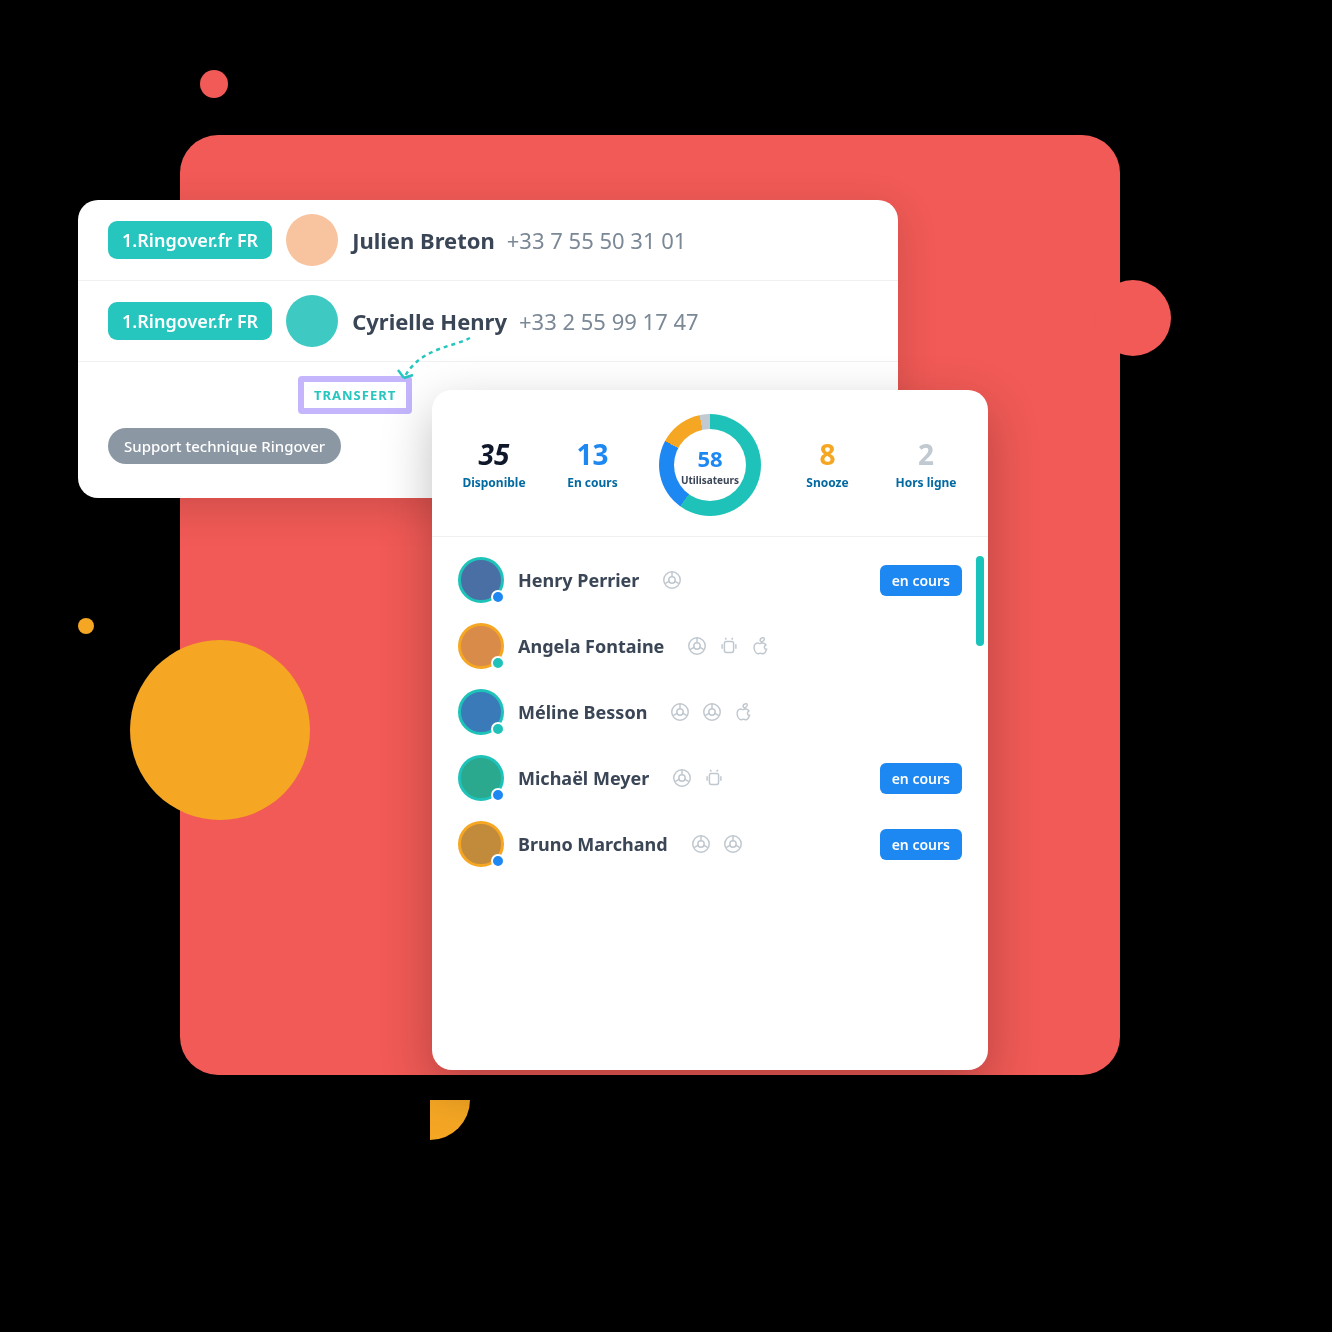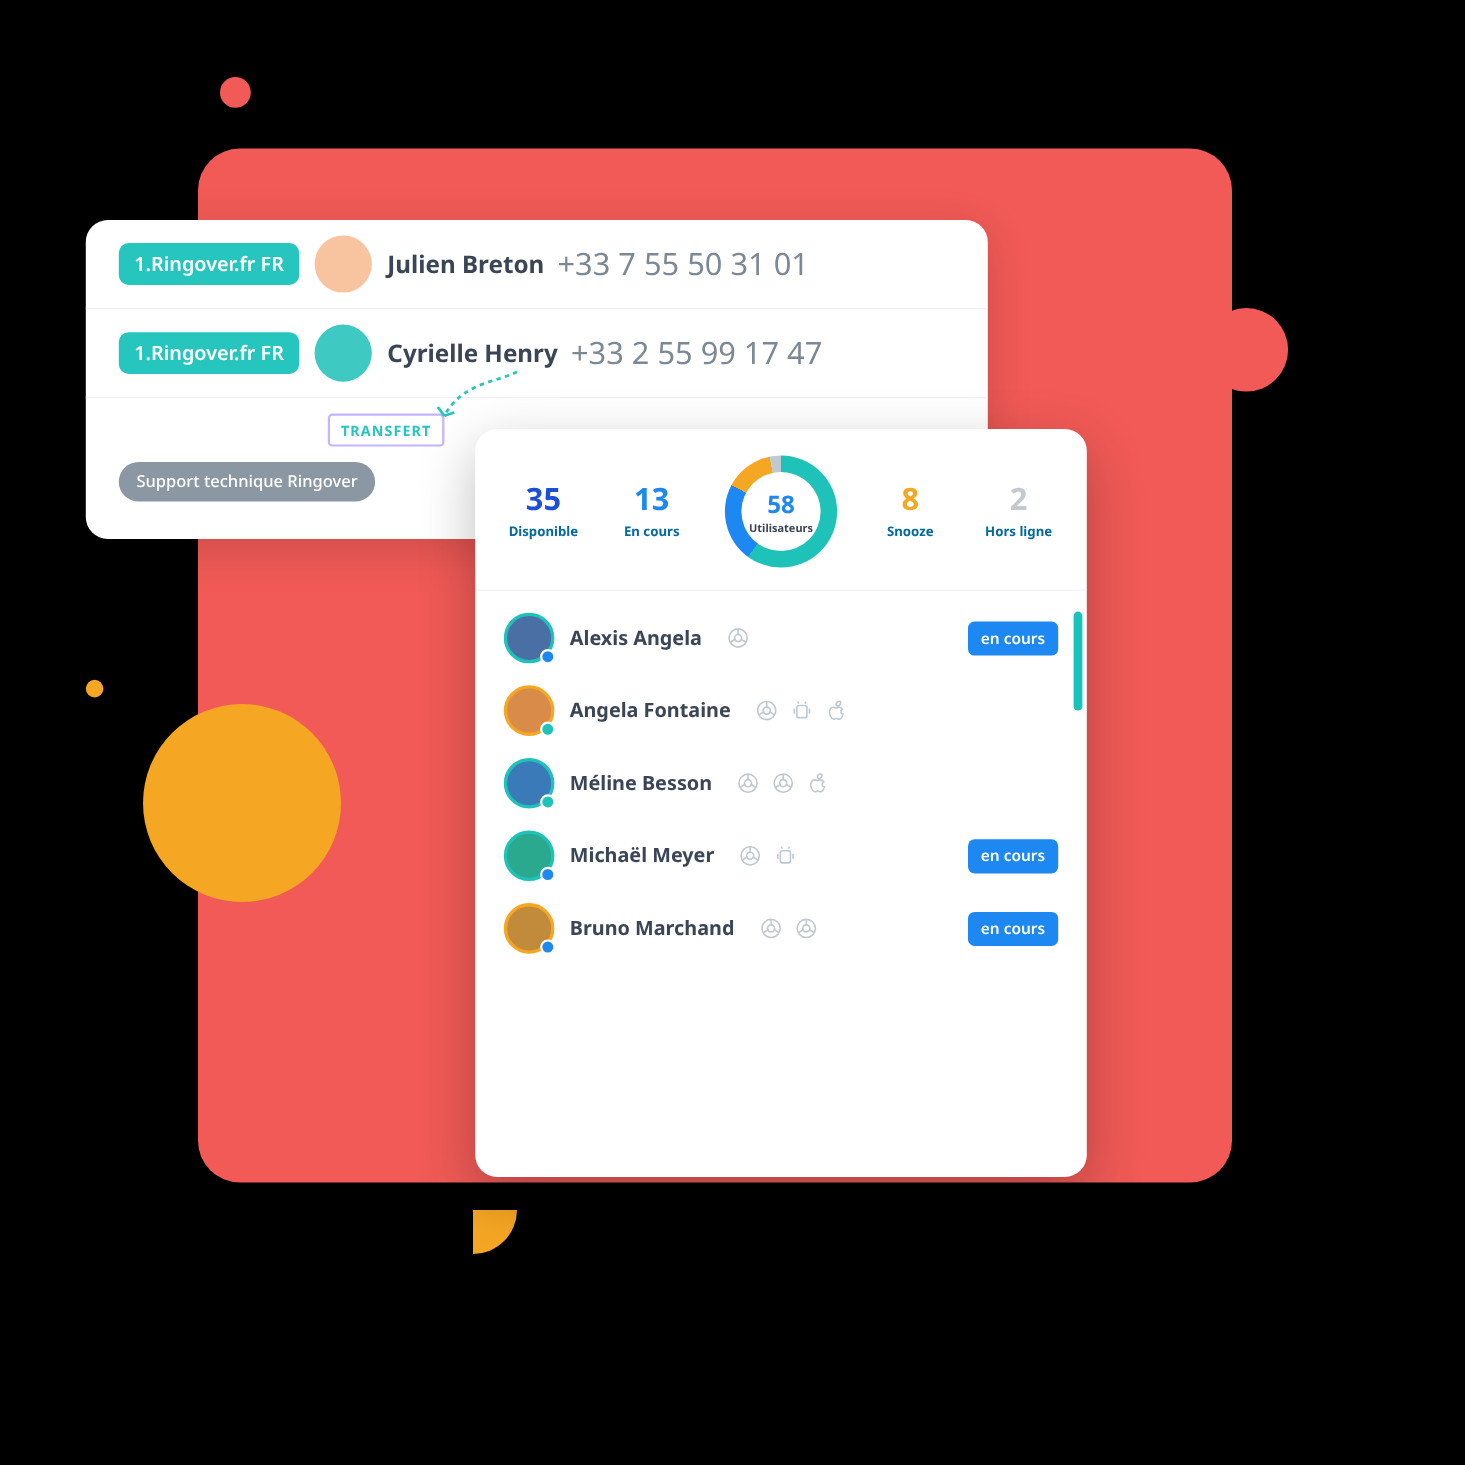--- a/index.html
+++ b/index.html
@@ -14,35 +14,35 @@
 
   
   .card-back{position:absolute;top:200px;left:78px;width:820px;background:#fff;border-radius:20px;padding:0px 0 20px 0;box-shadow:0 10px 40px rgba(0,0,0,.15);}
   .row-call{display:flex;align-items:center;gap:14px;padding:14px 30px;border-bottom:1px solid #eef0f2;}
   .row-call:last-child{border-bottom:none;}
   .src-tag{background:#26c6bf;color:#fff;font-weight:600;padding:7px 14px;border-radius:9px;font-size:18px;}
   .row-call .av{width:52px;height:52px;border-radius:50%;margin-left:auto;}
   .av-peach{background:#f8c4a0;}
   .av-teal{background:#3ec9c3;}
   .call-name{font-weight:700;color:#3a4556;font-size:22px;}
-  .call-num{color:#7b8896;font-size:28px;margin-left:6px;}
+  .call-num{color:#7b8896;font-size:22px;margin-left:6px;}
   .call-text{display:flex;align-items:center;gap:6px;flex:1;justify-content:flex-start;}
   .row-3{padding:14px 30px;}
   .transfert-wrap{position:relative;margin-left:190px;}
-  .transfert-badge{border:2px solid #c4b5fd;color:#26c6bf;font-weight:700;font-size:13px;letter-spacing:1px;padding:4px 10px;border-radius:4px;background:#fff;display:inline-block;}
+  .transfert-badge{border:6px solid #c4b5fd;color:#26c6bf;font-weight:700;font-size:13px;letter-spacing:1px;padding:4px 10px;border-radius:4px;background:#fff;display:inline-block;}
   .grey-tag{background:#8b97a3;color:#fff;font-weight:500;padding:8px 16px;border-radius:20px;font-size:15px;display:inline-block;margin-top:6px;}
   .arrow-svg{position:absolute;top:-46px;left:92px;}
 
   
   .card-front{position:absolute;top:390px;left:432px;width:556px;height:680px;background:#fff;border-radius:20px;box-shadow:0 18px 50px rgba(0,0,0,.25);display:flex;flex-direction:column;overflow:hidden;}
   .stats{display:flex;align-items:center;justify-content:space-between;padding:24px 30px 20px 30px;border-bottom:1px solid #eef0f2;}
   .stat{display:flex;flex-direction:column;align-items:center;min-width:64px;}
   .stat .num{font-weight:700;font-size:28px;line-height:1;}
   .stat .lbl{font-weight:700;font-size:12px;color:#0369a1;margin-top:6px;}
-  .n-dispo{color:#1d4ed8;}
+  .n-dispo{color:#0f172a;font-style:italic;}
   .n-cours{color:#1e88f2;}
   .n-snooze{color:#f5a623;}
   .n-off{color:#c1c9d1;}
   .donut-wrap{position:relative;width:102px;height:102px;display:flex;align-items:center;justify-content:center;}
   .donut{width:102px;height:102px;border-radius:50%;background:conic-gradient(#1fc2b9 0deg 216deg,#1e88f2 216deg 298deg,#f5a623 298deg 348deg,#c1c9d1 348deg 360deg);display:flex;align-items:center;justify-content:center;}
   .donut::before{content:"";width:72px;height:72px;background:#fff;border-radius:50%;}
   .donut-center{position:absolute;display:flex;flex-direction:column;align-items:center;}
   .donut-center .big{font-weight:700;font-size:22px;color:#1e88f2;}
   .donut-center .small{font-weight:700;font-size:10px;color:#3a4556;}
 
@@ -135,21 +135,21 @@
         <span class="lbl">Hors ligne</span>
       </div>
     </div>
 
     <div class="user-list" id="user-list">
         <div class="user-row">
           <div class="uav-wrap">
             <div class="uav ring ring-teal" style="background: rgb(74, 111, 165);"></div>
             <div class="status-dot sd-blue"></div>
           </div>
-          <span class="uname">Alexis Angela</span>
+          <span class="uname">Henry Perrier</span>
           <div class="icons">
             <span class="dev-icon">
               <svg viewBox="0 0 24 24">
                 <circle cx="12" cy="12" r="9"></circle>
                 <circle cx="12" cy="12" r="3.5"></circle>
                 <path d="M12 3v5.5M4.5 16l5-3M19.5 16l-5-3"></path>
               </svg>
             </span>
           </div>
           <span class="pill">en cours</span>

